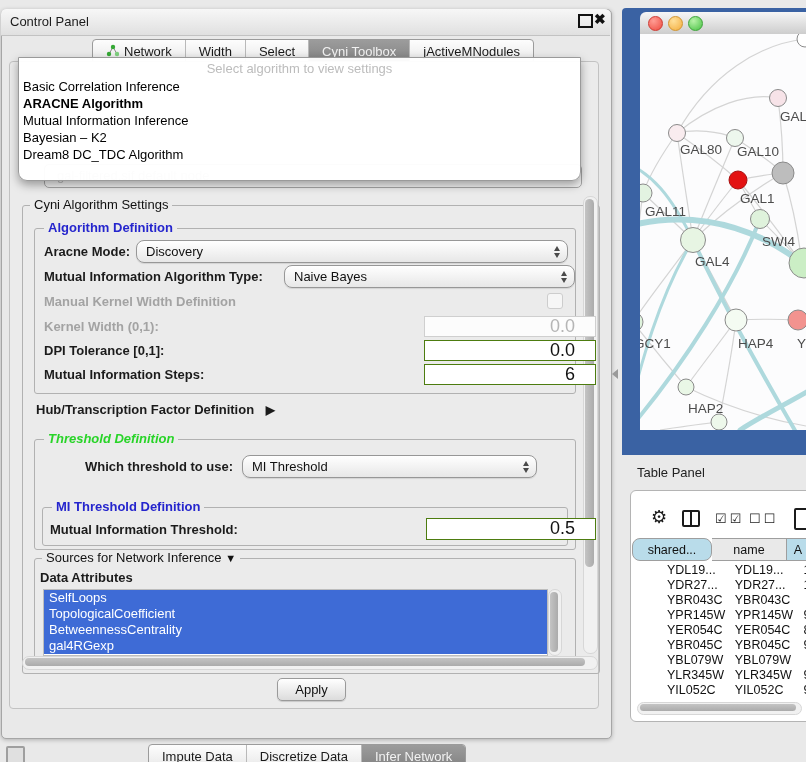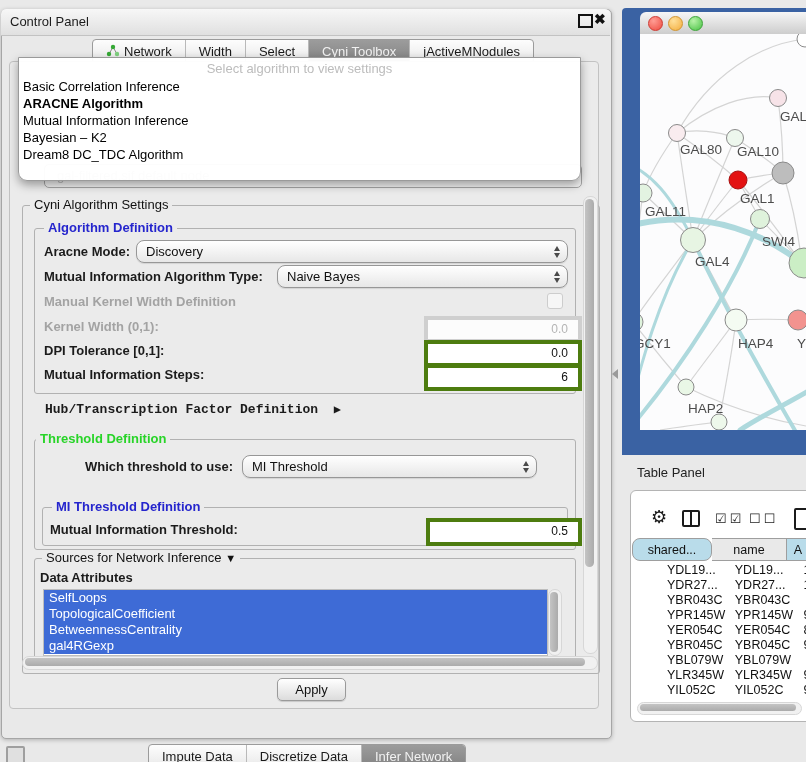--- a/index.html
+++ b/index.html
@@ -40,22 +40,22 @@
   .t-blue{color:#2525cd;font-weight:bold;}
   .t-green{color:#28d428;font-weight:bold;}
   .blbl{font-size:13px;font-weight:bold;color:#1b1b1b;white-space:nowrap;}
   .glbl{font-size:13px;font-weight:bold;color:#a3a3a3;white-space:nowrap;}
 
   .combo{border:1px solid #979797;border-radius:8px;background:linear-gradient(#ffffff,#e7e7e7);
          font-size:13px;color:#111;line-height:21px;padding-left:9px;box-shadow:0 1px 1px rgba(0,0,0,.1);}
   .combo .arr{position:absolute;right:7px;top:50%;transform:translateY(-50%);}
   .tri-u{width:0;height:0;border-left:3.5px solid transparent;border-right:3.5px solid transparent;border-bottom:5px solid #4a4a4a;margin-bottom:2px;}
   .tri-d{width:0;height:0;border-left:3.5px solid transparent;border-right:3.5px solid transparent;border-top:5px solid #4a4a4a;}
-  .field{background:#fff;border:4px solid #4d7c0f;font-size:12px;color:#111;text-align:right;
-         line-height:19px;padding:0 10px;}
+  .field{background:#fff;border:1px solid #4d7c0f;font-size:18px;color:#111;text-align:right;
+         line-height:19px;padding:0 20px;}
   .field.dis{border-color:#cfcfcf;color:#b5b5b5;background:#fcfcfc;}
   .checkbox{width:14px;height:14px;border:1.5px solid #cdcdcd;border-radius:3px;background:#f6f6f6;}
 
   .attr-list{background:#fff;border:1px solid #bdbdbd;overflow:hidden;}
   .attr-row{height:16px;line-height:16px;padding-left:5px;font-size:13px;color:#fff;background:#3e6bd6;}
 
   
   .sb-track-v{background:#f1f1f1;border:1px solid #d7d7d7;border-radius:7px;}
   .sb-thumb{position:absolute;background:linear-gradient(90deg,#c4c4c4,#ababab);border-radius:6px;}
   .sb-track-h{background:#f1f1f1;border:1px solid #d7d7d7;border-radius:7px;}
@@ -160,47 +160,47 @@
   <div class="abs blbl" style="left:44px;top:244px;">Aracne Mode:</div>
   <div class="abs combo" style="left:136px;top:240px;width:421px;height:21px;">
     <span>Discovery</span>
     <span class="arr">
         <span class="tri-u" style="display:block;"></span>
         <span class="tri-d" style="display:block;"></span>
       </span>
   </div>
 
   <div class="abs blbl" style="left:44px;top:269px;">Mutual Information Algorithm Type:</div>
-  <div class="abs combo" style="left:277px;top:265px;width:280px;height:21px;">
+  <div class="abs combo" style="left:284px;top:265px;width:280px;height:21px;">
     <span>Naive Bayes</span>
     <span class="arr">
         <span class="tri-u" style="display:block;"></span>
         <span class="tri-d" style="display:block;"></span>
       </span>
   </div>
 
   <div class="abs glbl" style="left:44px;top:294px;">Manual Kernel Width Definition</div>
   <div class="abs checkbox" style="left:547px;top:293px;"></div>
 
   <div class="abs glbl" style="left:44px;top:319px;">Kernel Width (0,1):</div>
   <div class="abs field dis" style="left:424px;top:316px;width:130px;height:19px;">0.0</div>
 
   <div class="abs blbl" style="left:44px;top:343px;">DPI Tolerance [0,1]:</div>
   <div class="abs field" style="left:424px;top:340px;width:130px;height:19px;">0.0</div>
 
   <div class="abs blbl" style="left:44px;top:367px;">Mutual Information Steps:</div>
   <div class="abs field" style="left:424px;top:364px;width:130px;height:19px;">6</div>
 
-  <div class="abs blbl" style="left:45px;top:402px;font-family:Liberation Mono, monospace;">
+  <div class="abs blbl" style="left:36px;top:402px;">
     <span>Hub/Transcription Factor Definition</span>
     <span style="margin-left:8px;font-size:12px;">▶</span>
   </div>
 
   <div class="abs gb" style="left:34px;top:439px;width:540px;height:109px;"></div>
-  <div class="abs gb-title t-green" style="left:36px;top:432px;">Threshold Definition</div>
+  <div class="abs gb-title t-green" style="left:44px;top:432px;font-style:italic;">Threshold Definition</div>
 
   <div class="abs blbl" style="left:85px;top:459px;">Which threshold to use:</div>
   <div class="abs combo" style="left:242px;top:455px;width:284px;height:21px;">
     <span>MI Threshold</span>
     <span class="arr">
         <span class="tri-u" style="display:block;"></span>
         <span class="tri-d" style="display:block;"></span>
       </span>
   </div>
 

